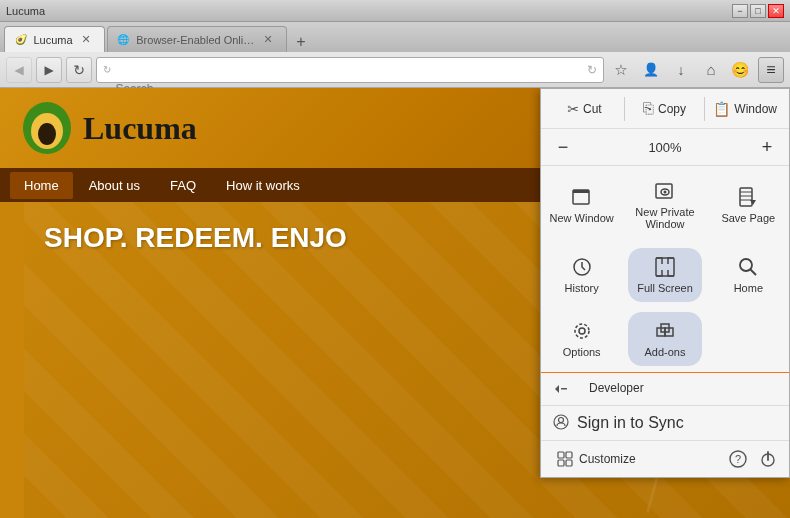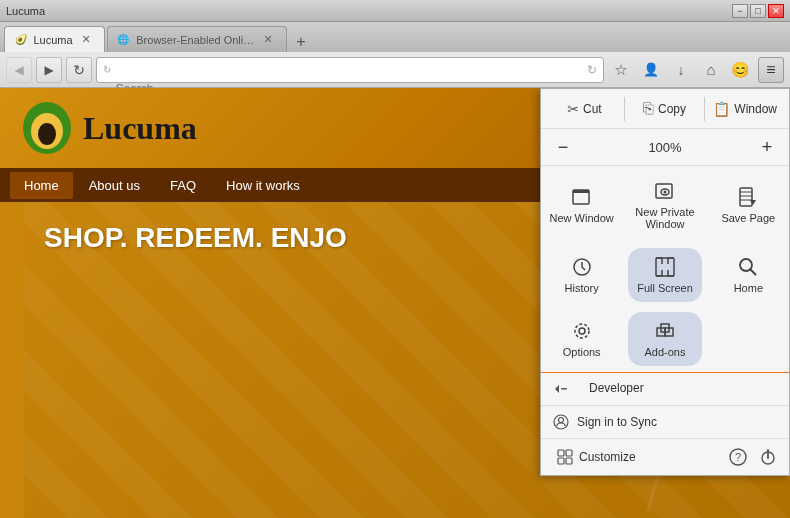--- a/index.html
+++ b/index.html
@@ -357,24 +357,24 @@
       cursor: pointer;
       font-size: 12px;
       color: #333;
       gap: 20px;
       border-bottom: 1px solid #ddd;
     }
 
     
     .menu-signin {
       display: flex;
-      align-items: center;
+      align-items: flex-start;
       padding: 8px 12px;
       cursor: pointer;
-      font-size: 12px;
+      font-size: 16px;
       color: #333;
       gap: 8px;
       border-bottom: 1px solid #ddd;
     }
 
     
     .menu-bottom {
       display: flex;
       align-items: center;
       padding: 4px 8px;

